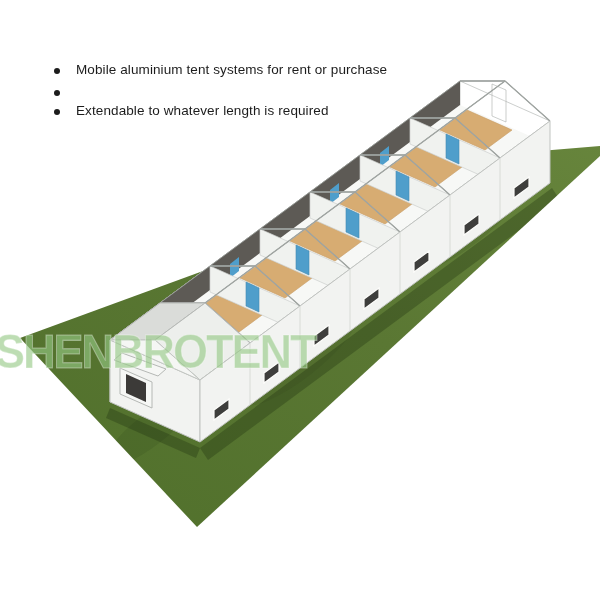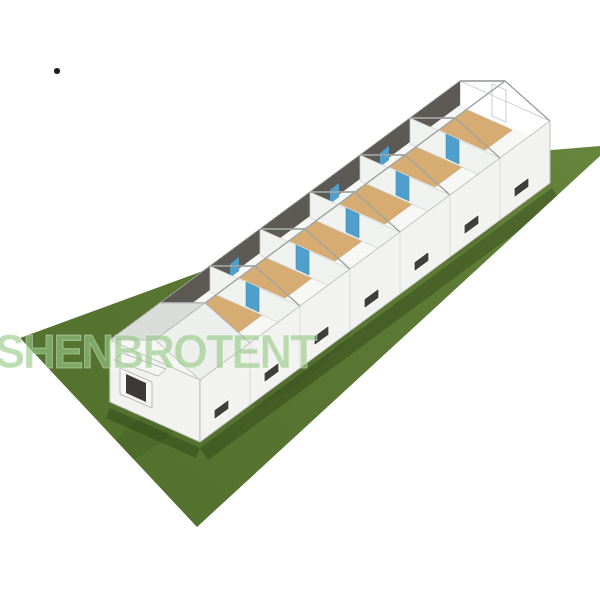--- a/index.html
+++ b/index.html
@@ -45,22 +45,30 @@
   .shadow{fill:rgba(28,44,12,.30);}
   .porch{fill:#f6f7f5;stroke:#b5b8b5;stroke-width:1;}
   .porchdark{fill:#3c3a38;}
 </style>
 </head>
 <body>
 
 <div class="stage">
 
   <div class="bullets">
+    <div class="bullet-row">
+      <span class="bullet-dot"></span>
+      <span class="bullet-text">Mobile aluminium tent systems for rent or purchase</span>
+    </div>
     <div class="bullet-row bold">
       <span class="bullet-dot"></span>
+    </div>
+    <div class="bullet-row">
+      <span class="bullet-dot"></span>
+      <span class="bullet-text">Extendable to whatever length is required</span>
     </div>
   </div>
 
   <svg width="600" height="600" viewBox="0 0 600 600">
     <defs>
       <linearGradient id="grassGrad" x1="0" y1="1" x2="1" y2="0">
         <stop offset="0" stop-color="#50702b"></stop>
         <stop offset="0.55" stop-color="#5a7733"></stop>
         <stop offset="1" stop-color="#67853c"></stop>
       </linearGradient>

